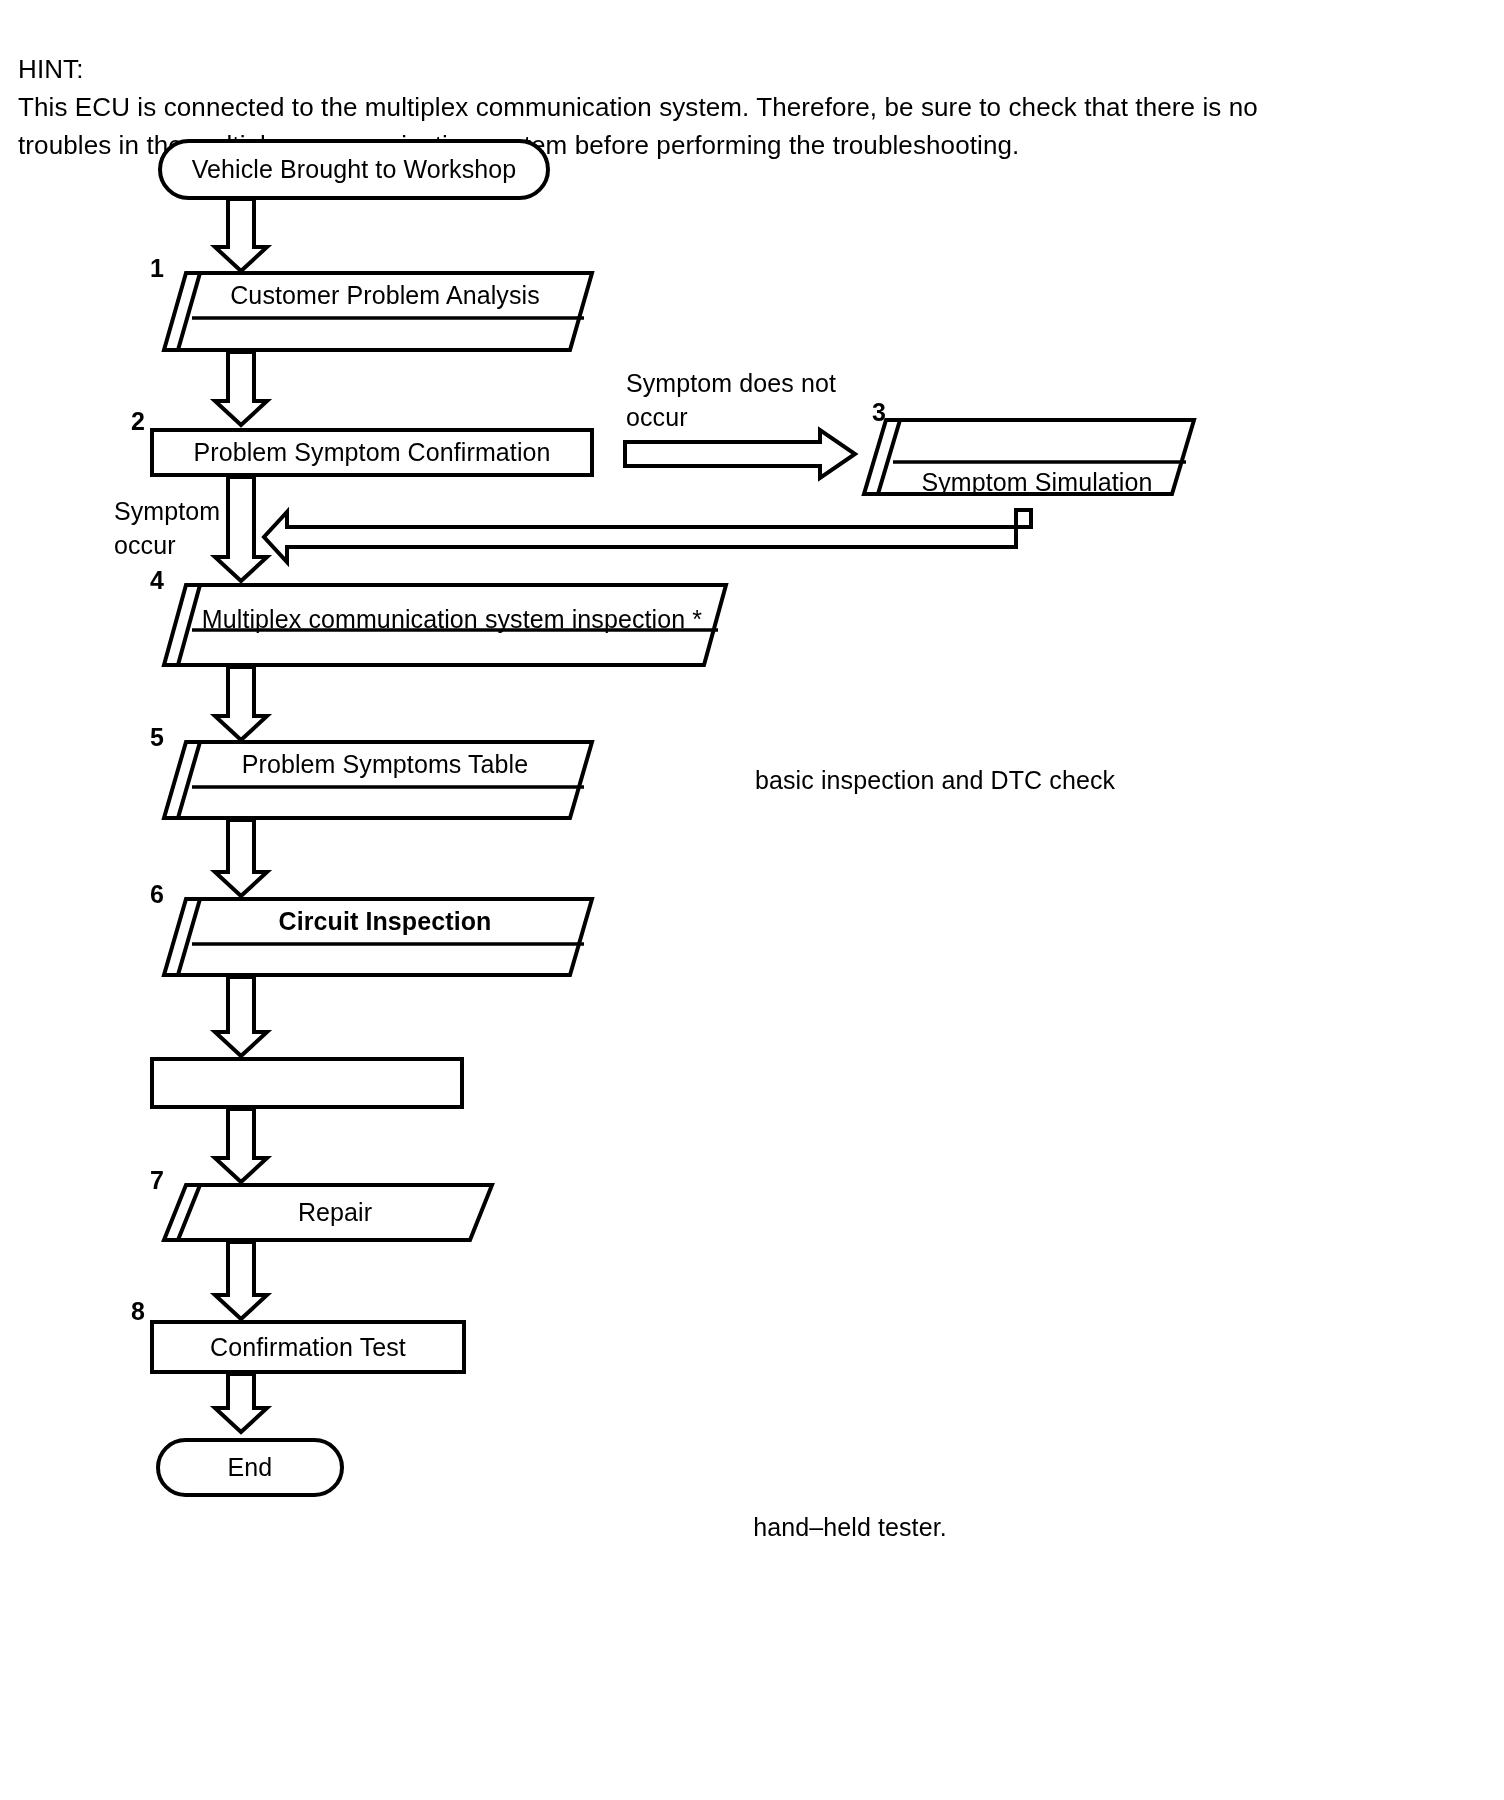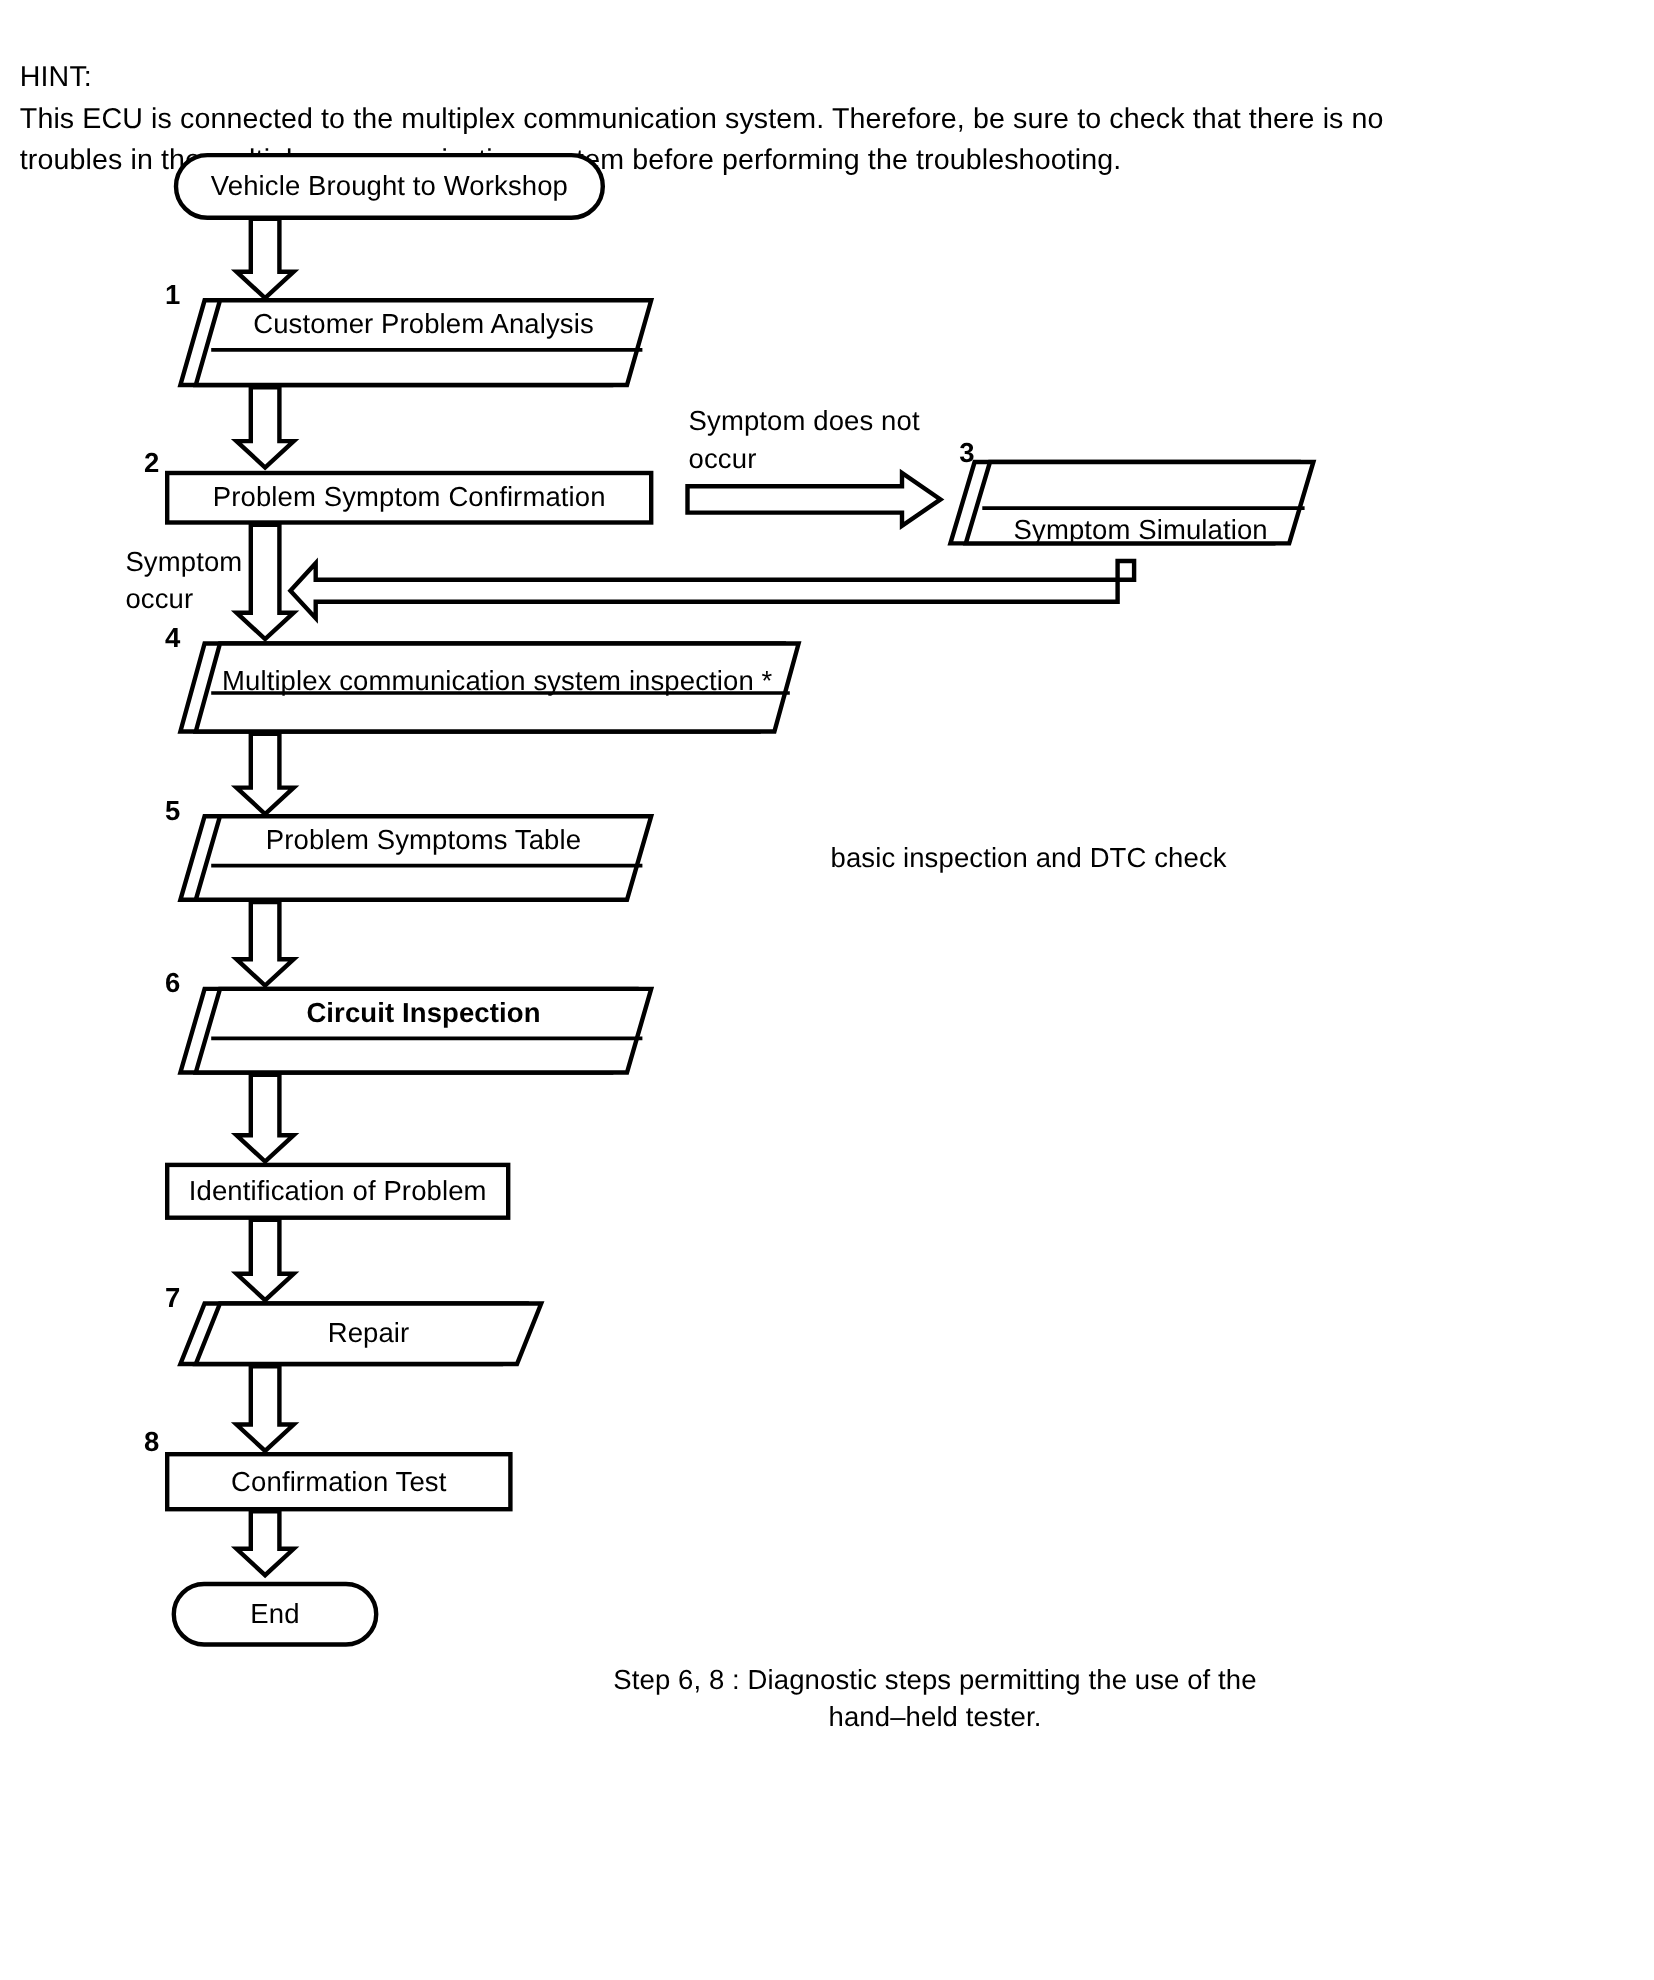--- a/index.html
+++ b/index.html
@@ -152,36 +152,32 @@
   <div class="stepnum" style="left:150px;top:725px;">5</div>
   <div class="node" style="left:192px;top:742px;width:386px;height:45px;">
     <div class="node-label" style="height:45px;">Problem Symptoms Table</div>
   </div>
 
   <div class="stepnum" style="left:150px;top:882px;">6</div>
   <div class="node bold" style="left:192px;top:899px;width:386px;height:45px;">
     <div class="node-label" style="height:45px;">Circuit Inspection</div>
   </div>
 
-  <div class="node" style="left:152px;top:1059px;width:310px;height:48px;">
-    <div class="node-label" style="height:48px;">Identification of Problem</div>
-  </div>
 
   <div class="stepnum" style="left:150px;top:1168px;">7</div>
   <div class="node" style="left:192px;top:1185px;width:286px;height:55px;">
     <div class="node-label" style="height:55px;">Repair</div>
   </div>
 
   <div class="stepnum" style="left:131px;top:1299px;">8</div>
   <div class="node" style="left:152px;top:1322px;width:312px;height:50px;">
     <div class="node-label" style="height:50px;">Confirmation Test</div>
   </div>
 
   <div class="node" style="left:158px;top:1440px;width:184px;height:55px;">
     <div class="node-label" style="height:55px;">End</div>
   </div>
 
   <div class="annot center" style="left:430px;top:1510px;width:840px;">
-    <div>Step 6, 8 : Diagnostic steps permitting the use of the</div>
     <div>hand–held tester.</div>
   </div>
 
 </div>
 
 </body></html>

